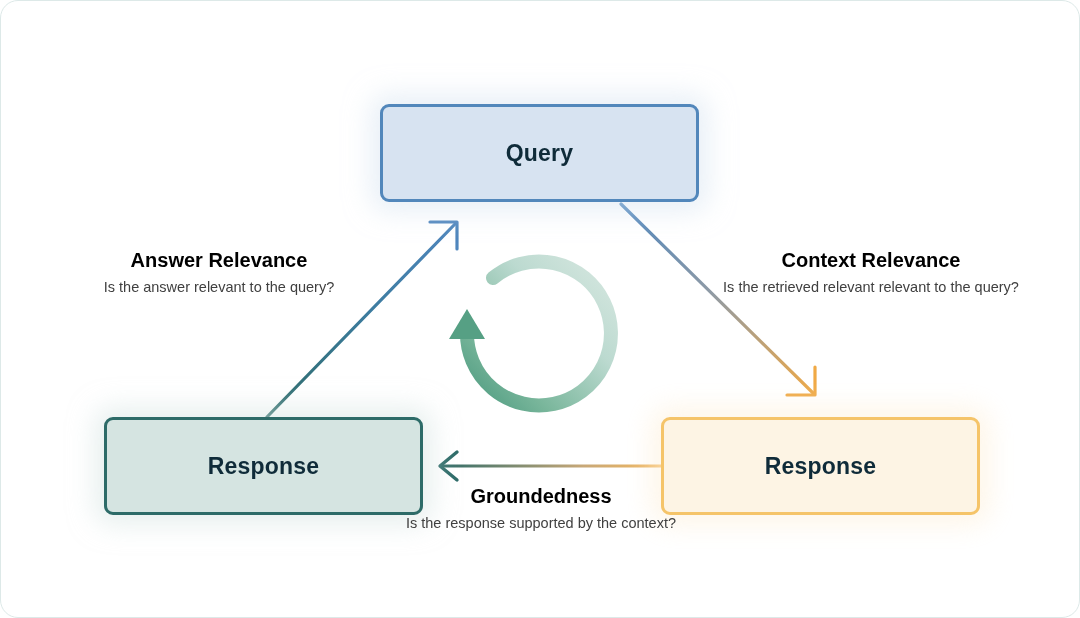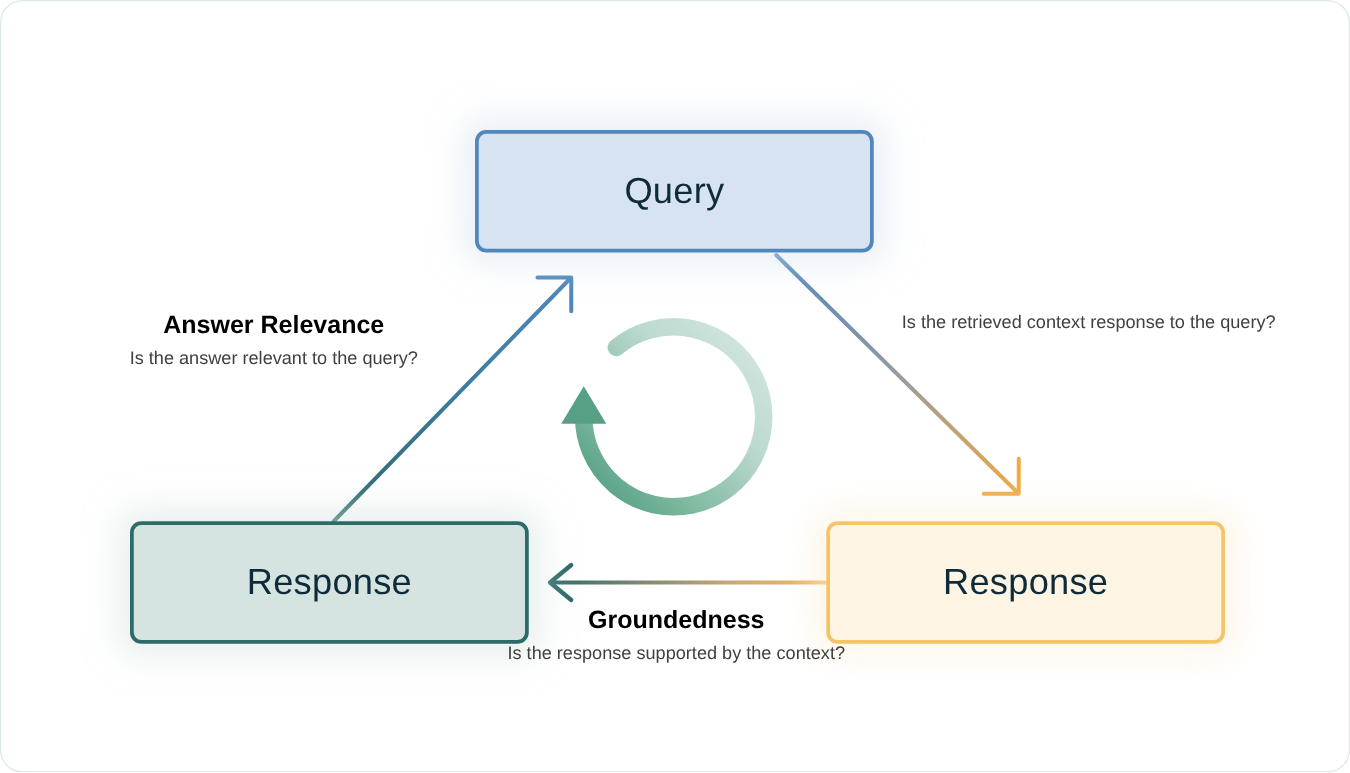--- a/index.html
+++ b/index.html
@@ -32,22 +32,22 @@
     position: absolute;
     box-sizing: border-box;
     display: flex;
     align-items: center;
     justify-content: center;
     border-radius: 9px;
     border-style: solid;
     border-width: 3px;
   }
   .node-label {
-    font-size: 29px;
-    font-weight: normal;
+    font-size: 23px;
+    font-weight: bold;
     color: #0f2b39;
     letter-spacing: 0.2px;
     line-height: 1;
   }
   #node-query {
     left: 379px;
     top: 103px;
     width: 319px;
     height: 98px;
     border-color: #5287bb;
@@ -156,21 +156,22 @@
   <div class="node-box" id="node-context">
     <span class="node-label">Response</span>
   </div>
 
   <div class="metric" id="metric-answer-relevance">
     <div class="metric-title">Answer Relevance</div>
     <div class="metric-desc">Is the answer relevant to the query?</div>
   </div>
 
   <div class="metric" id="metric-context-relevance">
-    <div class="metric-desc">Is the retrieved context response to the query?</div>
+    <div class="metric-title">Context Relevance</div>
+    <div class="metric-desc">Is the retrieved relevant relevant to the query?</div>
   </div>
 
   <div class="metric" id="metric-groundedness">
     <div class="metric-title">Groundedness</div>
     <div class="metric-desc">Is the response supported by the context?</div>
   </div>
 
 </div>
 
 </body></html>

